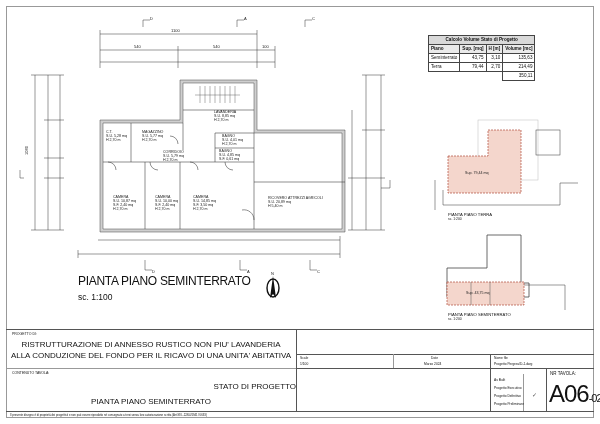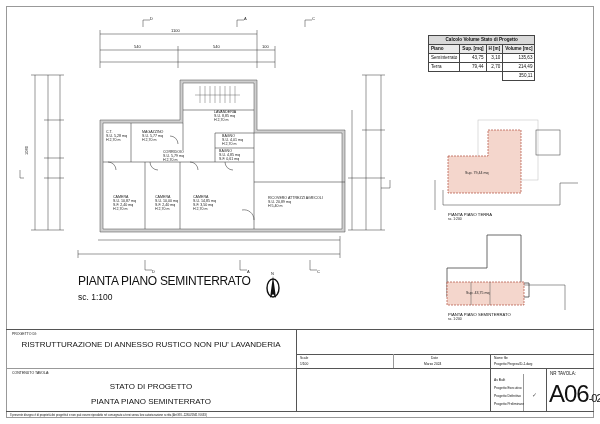--- a/index.html
+++ b/index.html
@@ -237,23 +237,24 @@
   <div class="tb-line" style="left:290px;top:4px;width:1px;height:83px;"></div>
   <div class="tb-line" style="left:290px;top:29px;width:298px;height:1px;"></div>
   <div class="tb-line" style="left:290px;top:43px;width:298px;height:1px;"></div>
   <div class="tb-line" style="left:387px;top:29px;width:1px;height:14px;background:#999;"></div>
   <div class="tb-line" style="left:484px;top:29px;width:1px;height:57px;"></div>
   <div class="tb-line" style="left:540px;top:43px;width:1px;height:43px;"></div>
   <div class="tb-line" style="left:517px;top:49px;width:1px;height:37px;background:#999;"></div>
 
   <div class="tb-lbl" style="left:6px;top:7px;">PROGETTO DI:</div>
   <div class="tb-big" style="left:0;top:15px;width:290px;">RISTRUTTURAZIONE DI ANNESSO RUSTICO NON PIU' LAVANDERIA</div>
+  <div class="tb-big" style="left:0;top:26px;width:290px;">ALLA CONDUZIONE  DEL FONDO PER IL RICAVO DI UNA UNITA' ABITATIVA</div>
 
   <div class="tb-lbl" style="left:6px;top:46px;">CONTENUTO TAVOLA:</div>
-  <div class="tb-big" style="left:0;top:57px;width:290px;">STATO DI PROGETTO</div>
+  <div class="tb-big" style="left:0;top:57px;width:290px;text-align:right;">STATO DI PROGETTO</div>
   <div class="tb-big" style="left:0;top:72px;width:290px;">PIANTA PIANO SEMINTERRATO</div>
 
   <div class="tb-val" style="left:294px;top:31px;">Scale</div>
   <div class="tb-val" style="left:294px;top:37px;">1/100</div>
   <div class="tb-val" style="left:425px;top:31px;">Date</div>
   <div class="tb-val" style="left:418px;top:37px;">Marzo 2024</div>
   <div class="tb-val" style="left:488px;top:31px;">Name file</div>
   <div class="tb-val" style="left:488px;top:37px;">Progetto Pergrea/D-1.dwg</div>
 
   <div class="tb-val" style="left:488px;top:53px;">As Built</div>

